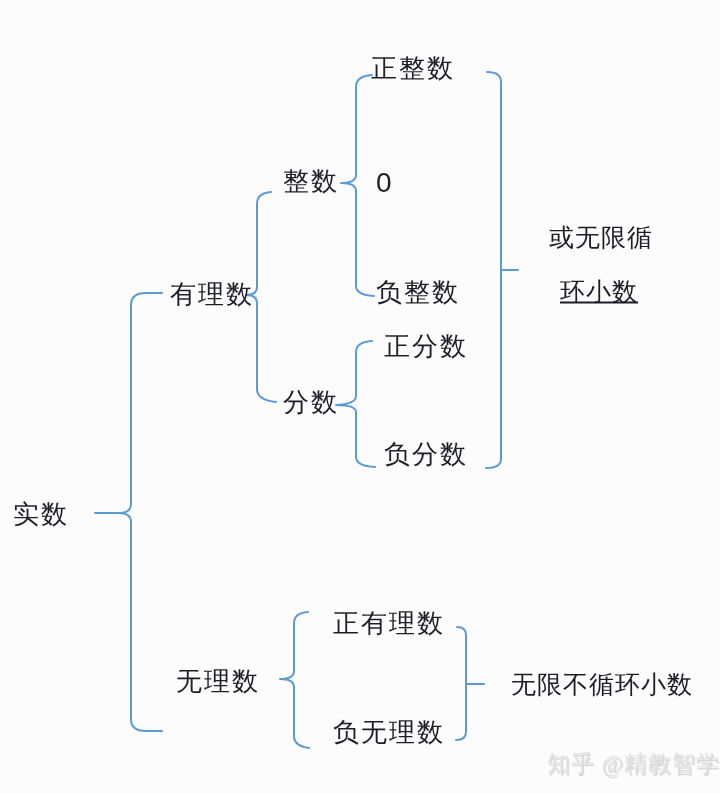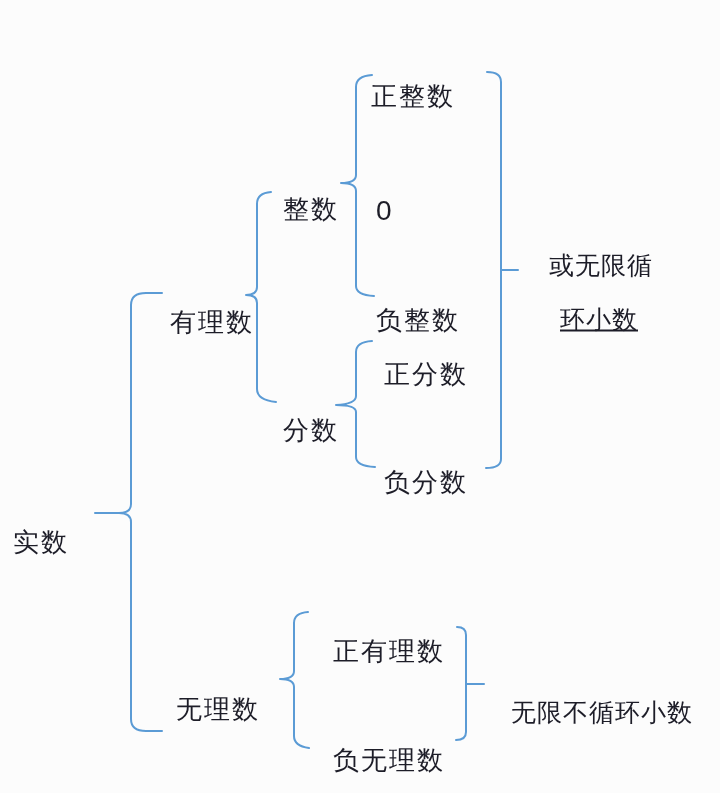--- a/index.html
+++ b/index.html
@@ -31,21 +31,20 @@
     stroke-linejoin: round;
   }
   .lbl {
     position: absolute;
     transform: translateY(-50%);
     color: var(--text-color);
     font-size: 26px;
     letter-spacing: 2px;
     white-space: nowrap;
     line-height: 1;
-    margin-top: 28px;
   }
   .lbl.note {
     font-size: 25px;
     letter-spacing: 1px;
   }
   .lbl.zero {
     font-size: 28px;
     letter-spacing: 0;
     font-family: "Liberation Sans", "DejaVu Sans", sans-serif;
   }
@@ -95,14 +94,15 @@
   <div class="lbl" style="left:384px; top:347px;">正分数</div>
   <div class="lbl" style="left:384px; top:455px;">负分数</div>
   <div class="lbl" style="left:176px; top:682px;">无理数</div>
   <div class="lbl" style="left:333px; top:733px;">负无理数</div>
   <div class="lbl" style="left:333px; top:624px;">正有理数</div>
 
   <div class="lbl note" style="left:549px; top:237px;">或无限循</div>
   <div class="lbl note" style="left:560px; top:291px;text-decoration:underline;">环小数</div>
   <div class="lbl note" style="left:511px; top:684px;">无限不循环小数</div>
 
+  <div class="watermark" style="left:547px; top:763px;">知乎 @精教智学</div>
 
 </div>
 
 </body></html>

